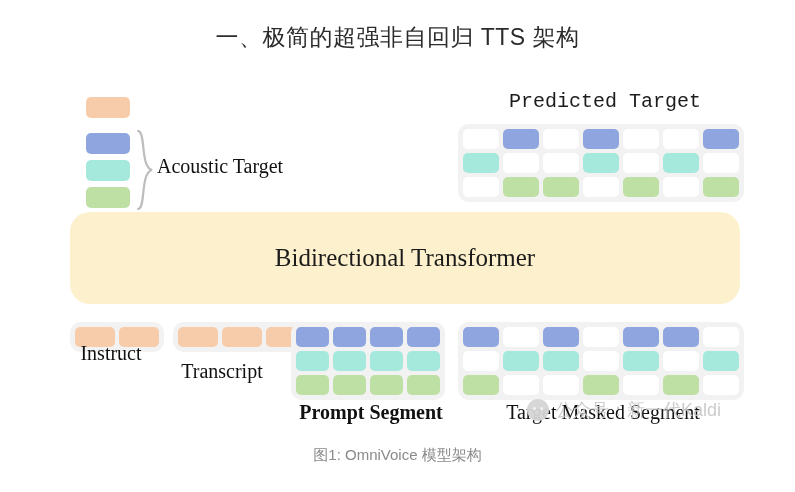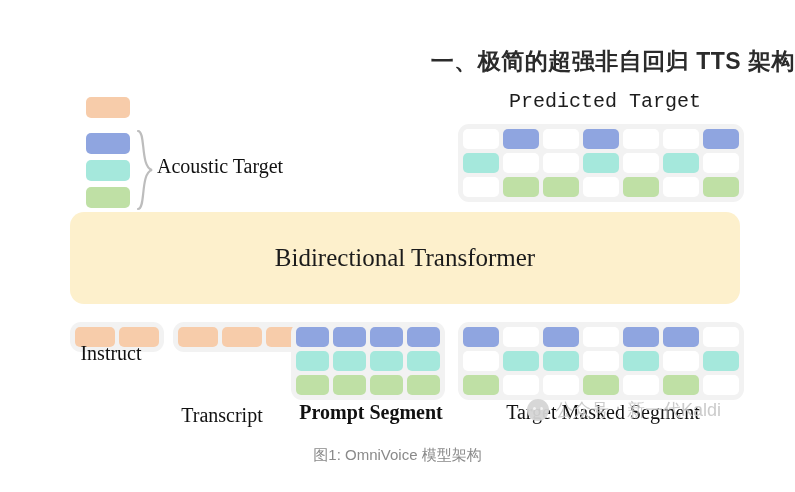--- a/index.html
+++ b/index.html
@@ -15,27 +15,26 @@
     font-family: "Liberation Serif", "DejaVu Serif", serif;
     color: #1d1d1d;
   }
 
   
   #figure-title {
     position: absolute;
     left: 0;
     top: 22px;
     width: 795px;
-    text-align: right;
+    text-align: center;
     font-family: "Liberation Sans", "DejaVu Sans", sans-serif;
-    font-weight: bold;
+    font-weight: normal;
     font-size: 23px;
     letter-spacing: 0.5px;
     color: #2b2b2b;
-    margin-top: 24px;
   }
 
   
   #legend {
     position: absolute;
     left: 86px;
     top: 97px;
     width: 300px;
     height: 110px;
   }
@@ -127,21 +126,21 @@
 
   
   .bottom-label {
     position: absolute;
     font-size: 20px;
     text-align: center;
     white-space: nowrap;
     color: #111;
   }
   #label-instruct   { left: 55px;  top: 342px; width: 112px; font-family: Liberation Serif, serif; }
-  #label-transcript { left: 152px; top: 360px; width: 140px; margin-top: 44px; }
+  #label-transcript { left: 152px; top: 360px; width: 140px; }
   #label-prompt     { left: 281px; top: 401px; width: 180px; font-weight: bold; }
   #label-target     { left: 458px; top: 401px; width: 290px; }
 
   
   #watermark {
     position: absolute;
     left: 527px;
     top: 398px;
     display: flex;
     align-items: center;
@@ -229,21 +228,21 @@
       <div class="cell" style="background: rgb(255, 255, 255);"></div>
       <div class="cell" style="background: rgb(191, 224, 165);"></div>
       <div class="cell" style="background: rgb(191, 224, 165);"></div>
       <div class="cell" style="background: rgb(255, 255, 255);"></div>
       <div class="cell" style="background: rgb(191, 224, 165);"></div>
       <div class="cell" style="background: rgb(255, 255, 255);"></div>
       <div class="cell" style="background: rgb(191, 224, 165);"></div>
     </div>
   </div>
 
-<div id="transformer-box" style="background: rgb(253, 240, 204);">
+<div id="transformer-box" style="background: rgb(253, 240, 204); border-radius: 20px;">
   <span id="transformer-label">Bidirectional Transformer</span>
 </div>
 
 <div class="grid single" id="grid-instruct" style="background: rgb(242, 242, 242);">
     <div class="grid-row">
       <div class="cell" style="background: rgb(247, 204, 170);"></div>
       <div class="cell" style="background: rgb(247, 204, 170);"></div>
     </div>
   </div>
 

